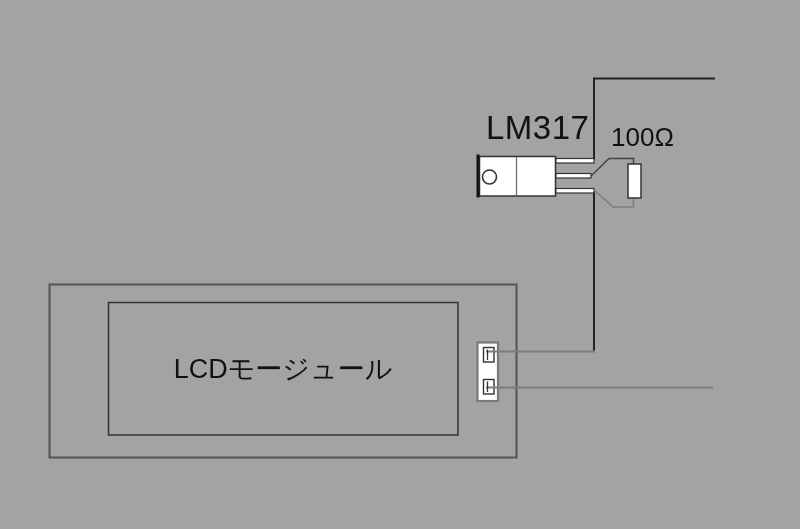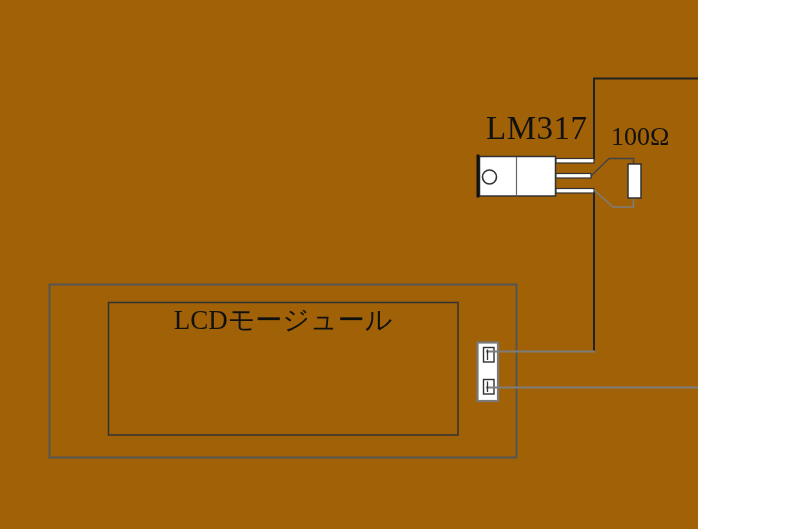--- a/index.html
+++ b/index.html
@@ -2,25 +2,25 @@
 <html><head>
 <meta charset="utf-8">
 <style>
   html, body {
     margin: 0;
     padding: 0;
     background: #ffffff;
   }
   .canvas {
     position: relative;
-    width: 698px;
+    width: 800px;
     height: 529px;
-    background: #a16207;
+    background: #a3a3a3;
     overflow: hidden;
-    font-family: Liberation Serif, serif;
+    font-family: Liberation Sans, sans-serif;
   }
   .canvas svg {
     position: absolute;
     left: 0;
     top: 0;
   }
   .label {
     position: absolute;
     color: #111111;
     white-space: nowrap;
@@ -38,20 +38,21 @@
     font-size: 26px;
     line-height: 38px;
   }
   .lcd-text-wrap {
     position: absolute;
     left: 108px;
     top: 302px;
     width: 350px;
     height: 133px;
     display: flex;
+    align-items: center;
     justify-content: center;
   }
   .lcd-text-wrap span {
     font-size: 27px;
     color: #111111;
     white-space: nowrap;
   }
 </style>
 </head>
 <body>

